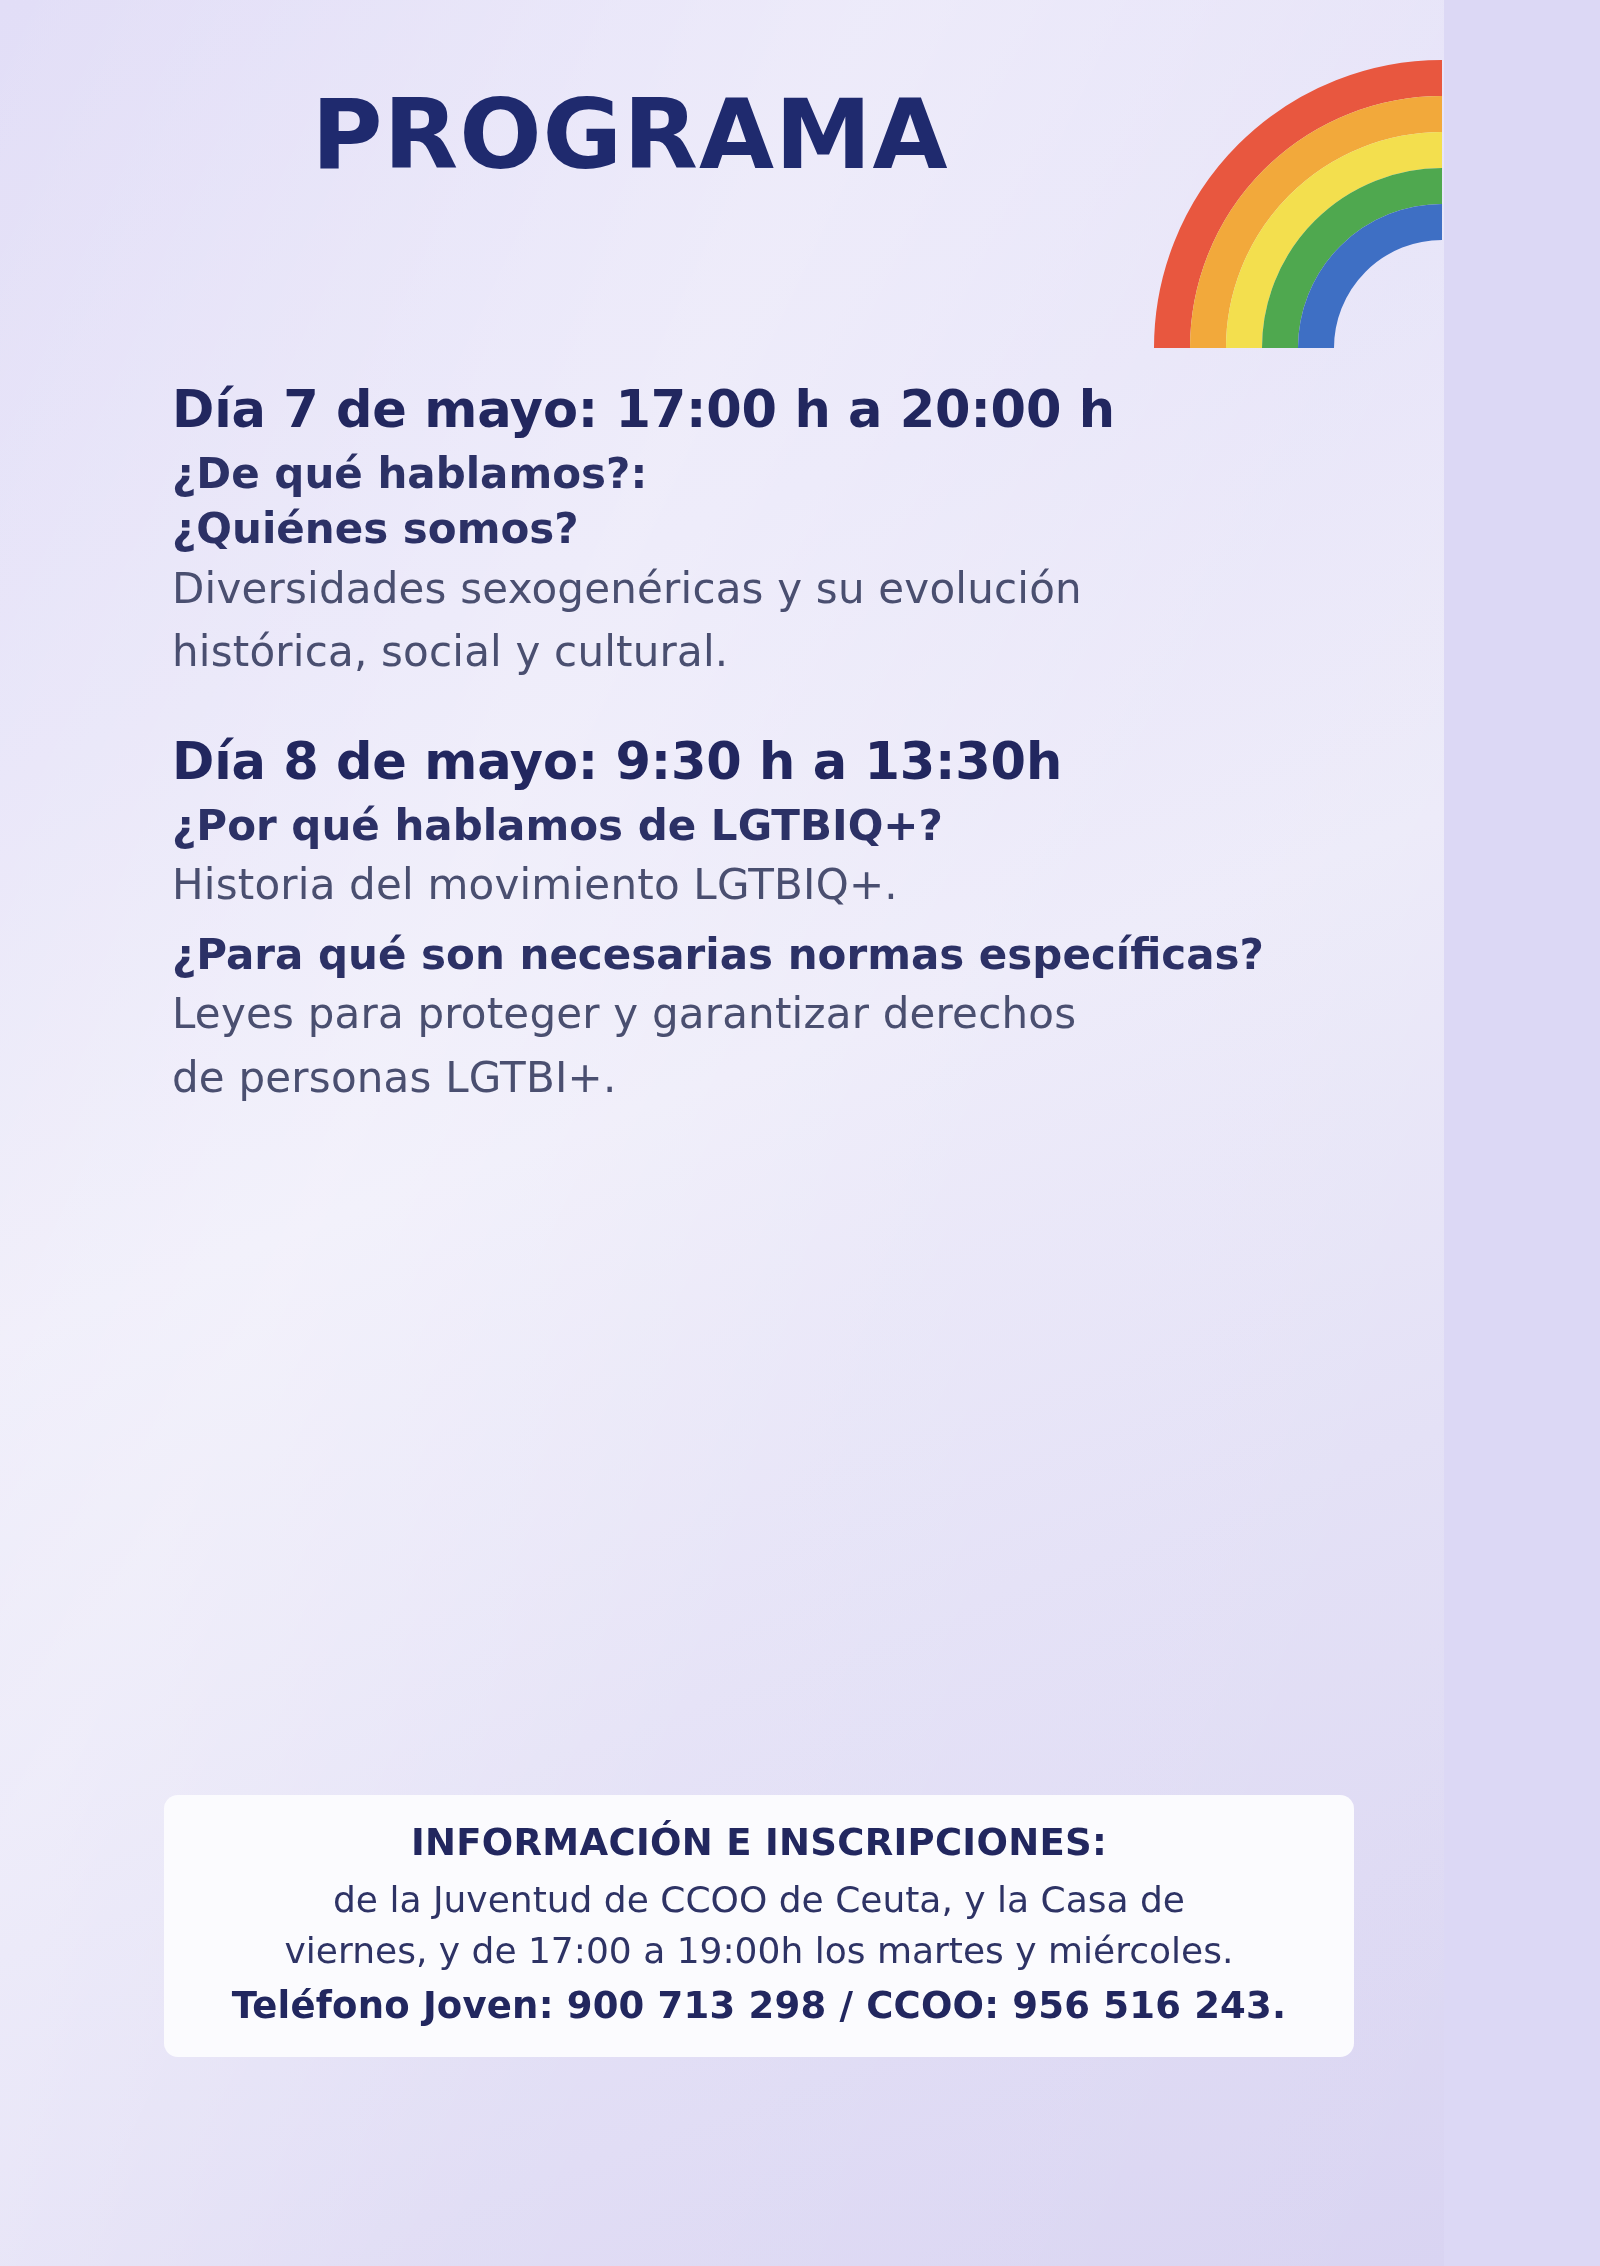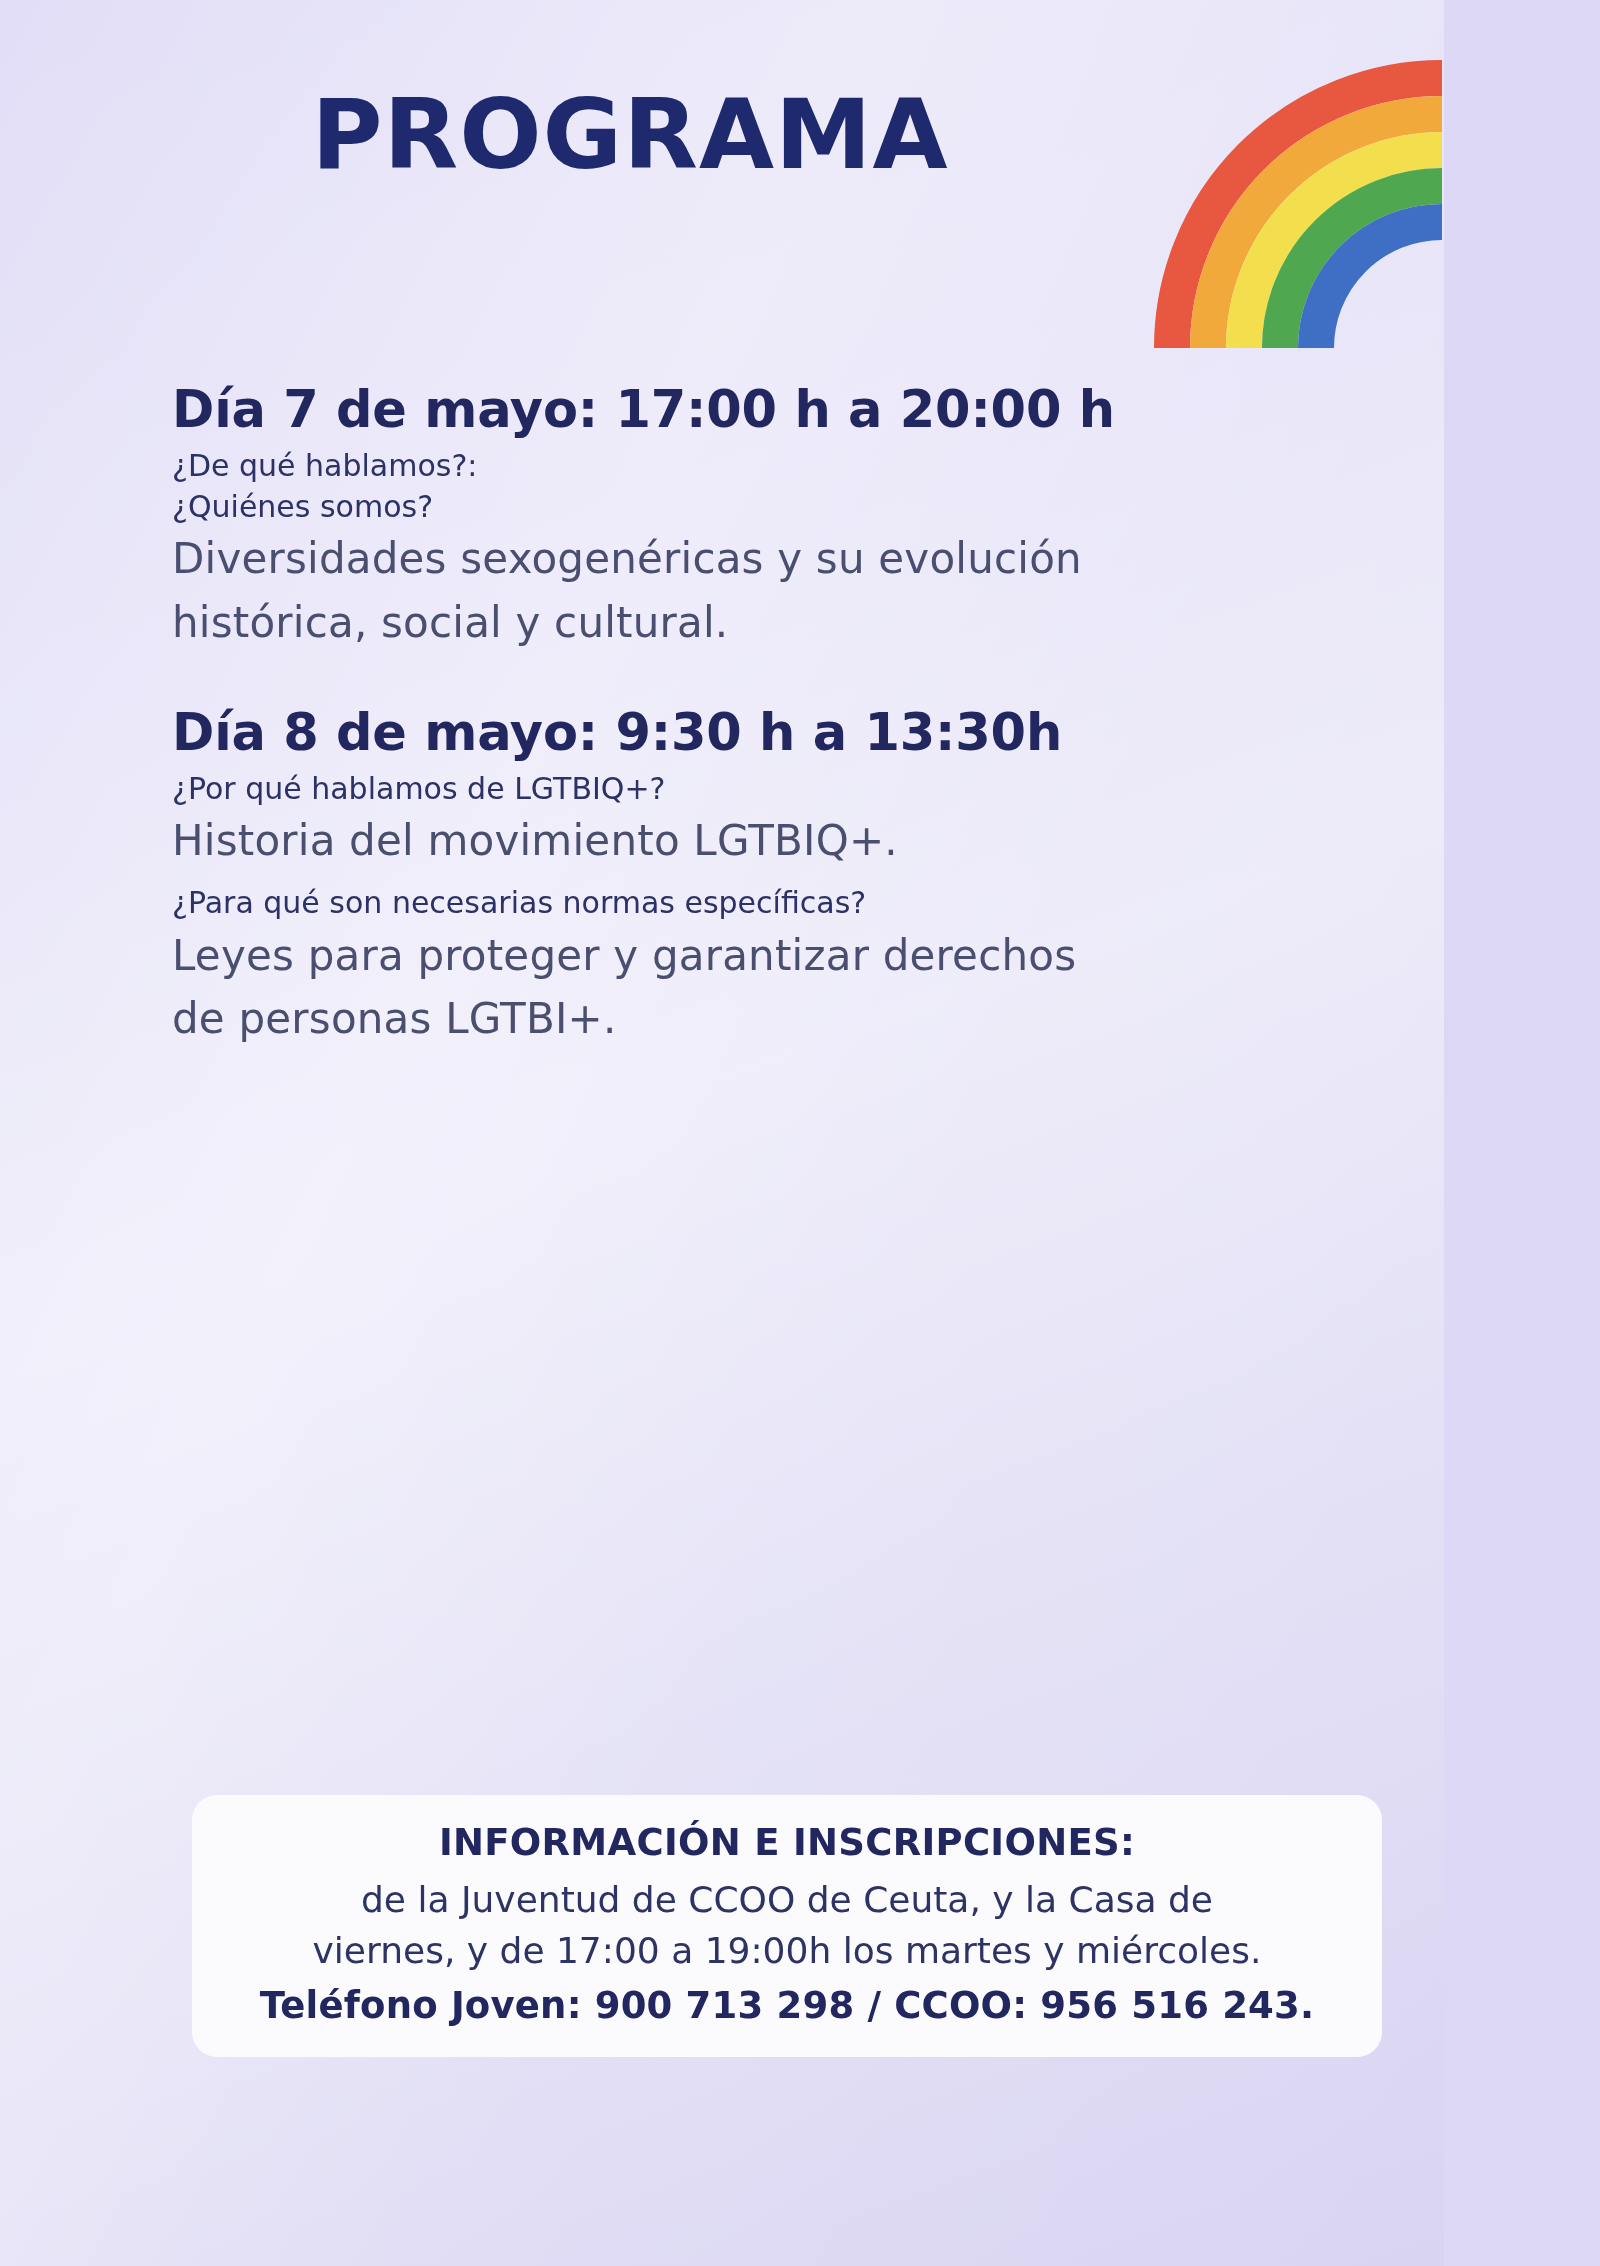--- a/index.html
+++ b/index.html
@@ -66,22 +66,22 @@
   }
   .day-heading {
     font-size: 51px;
     font-weight: 700;
     color: #22275f;
     letter-spacing: -0.2px;
     line-height: 1.18;
     margin: 0 0 8px 0;
   }
   .q-heading {
-    font-size: 30px;
-    font-weight: 400;
+    font-size: 42px;
+    font-weight: 700;
     color: #2c3166;
     line-height: 1.22;
     margin: 0 0 4px 0;
   }
   .body-text {
     font-size: 42px;
     font-weight: 400;
     color: #4a4f70;
     line-height: 1.42;
     margin: 0 0 4px 0;
@@ -90,26 +90,25 @@
   .block-gap { height: 46px; }
   .small-gap { height: 10px; }
 
   
   .info-box {
     position: absolute;
     left: 164px;
     top: 1795px;
     width: 1190px;
     background: #fbfbfe;
-    border-radius: 25px;
+    border-radius: 14px;
     padding: 26px 34px 30px 34px;
     box-sizing: border-box;
     text-align: center;
     color: #2b3064;
-    margin-left: 28px;
   }
   .info-title {
     font-size: 37px;
     font-weight: 700;
     letter-spacing: 0.3px;
     color: #22275f;
     margin-bottom: 10px;
   }
   .info-line {
     font-size: 36px;

